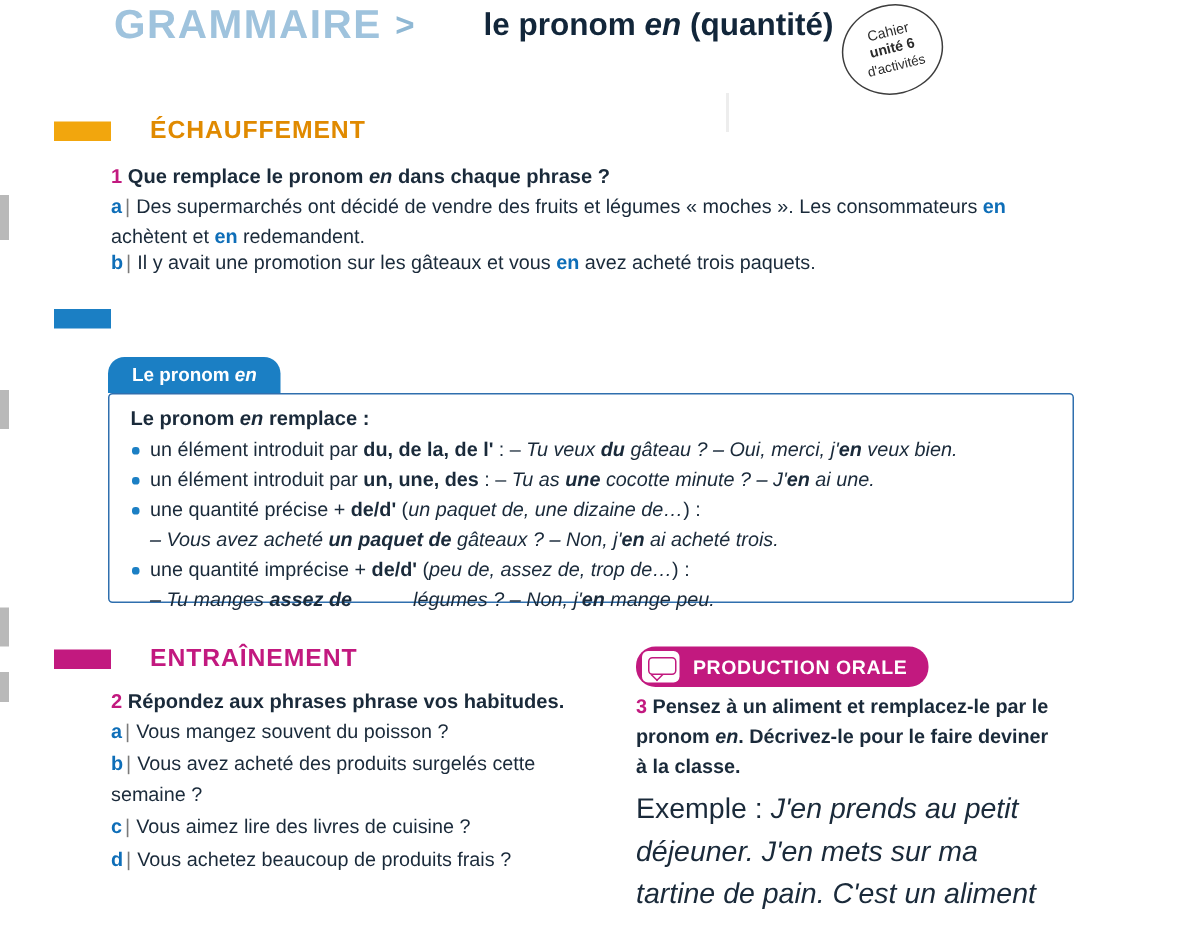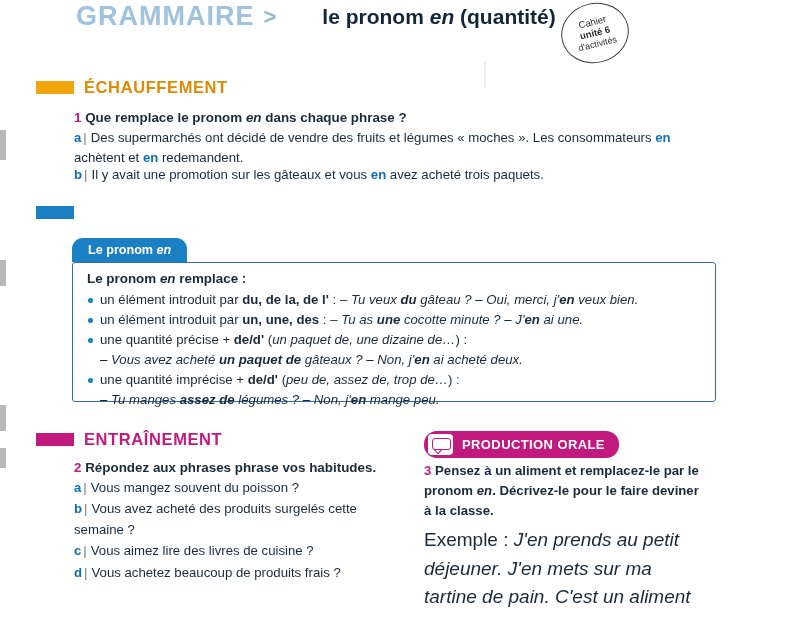--- a/index.html
+++ b/index.html
@@ -73,20 +73,21 @@
   }
   .stamp .s1 { font-size: 9.5px; }
   .stamp .s2 { font-size: 9.5px; font-weight: bold; }
   .stamp .s3 { font-size: 9px; }
 
   
   .sec {
     position: absolute;
     display: flex;
     align-items: center;
+    gap: 16px;
   }
   .sec .bar {
     width: 38px;
     height: 13px;
     margin-right: 10px;
   }
   .sec .txt {
     font-size: 16.5px;
     font-weight: bold;
     letter-spacing: 0.6px;
@@ -350,23 +351,23 @@
   </div>
 
   <div class="tab"><span>Le pronom </span><span class="ital">en</span></div>
 
   <div class="rulebox">
     <div class="rule-head"><span>Le pronom </span><span class="i">en</span><span> remplace :</span></div>
     <div id="rule-lines">
         <div class="bullet-line"><span>un élément introduit par </span><span style="font-weight: bold;">du, de la, de l'</span><span> : – </span><span style="font-style: italic;">Tu veux </span><span style="font-weight: bold; font-style: italic;">du</span><span style="font-style: italic;"> gâteau ? – Oui, merci, j'</span><span style="font-weight: bold; font-style: italic;">en</span><span style="font-style: italic;"> veux bien.</span></div>
         <div class="bullet-line"><span>un élément introduit par </span><span style="font-weight: bold;">un, une, des</span><span> : – </span><span style="font-style: italic;">Tu as </span><span style="font-weight: bold; font-style: italic;">une</span><span style="font-style: italic;"> cocotte minute ? – J'</span><span style="font-weight: bold; font-style: italic;">en</span><span style="font-style: italic;"> ai une.</span></div>
         <div class="bullet-line"><span>une quantité précise + </span><span style="font-weight: bold;">de/d'</span><span> (</span><span style="font-style: italic;">un paquet de, une dizaine de…</span><span>) :</span></div>
-        <div class="plain-line"><span style="font-style: italic;">– Vous avez acheté </span><span style="font-weight: bold; font-style: italic;">un paquet de</span><span style="font-style: italic;"> gâteaux ? – Non, j'</span><span style="font-weight: bold; font-style: italic;">en</span><span style="font-style: italic;"> ai acheté deux.</span></div>
+        <div class="plain-line"><span style="font-style: italic;">– Vous avez acheté </span><span style="font-weight: bold; font-style: italic;">un paquet de</span><span style="font-style: italic;"> gâteaux ? – Non, j'</span><span style="font-weight: bold; font-style: italic;">en</span><span style="font-style: italic;"> ai acheté trois.</span></div>
         <div class="bullet-line"><span>une quantité imprécise + </span><span style="font-weight: bold;">de/d'</span><span> (</span><span style="font-style: italic;">peu de, assez de, trop de…</span><span>) :</span></div>
-        <div class="plain-line"><span style="font-style: italic;">– Tu manges </span><span style="font-weight: bold; font-style: italic;">assez de</span><span style="font-style: italic;"> légumes ? – Non, j'</span><span style="font-weight: bold; font-style: italic;">en</span><span style="font-style: italic;"> mange peu.</span></div>
+        <div class="plain-line"><span style="font-style: italic;">– Tu manges </span><span style="font-weight: bold; font-style: italic;">assez de</span><span style="font-style: italic; margin-left: 37px;"> légumes ? – Non, j'</span><span style="font-weight: bold; font-style: italic;">en</span><span style="font-style: italic;"> mange peu.</span></div>
       </div>
   </div>
 
   <div class="sec sec-entrainement">
     <span class="bar"></span>
     <span class="txt">ENTRAÎNEMENT</span>
   </div>
 
   <div class="ent-q body-text">
     <span class="q-num">2</span>

